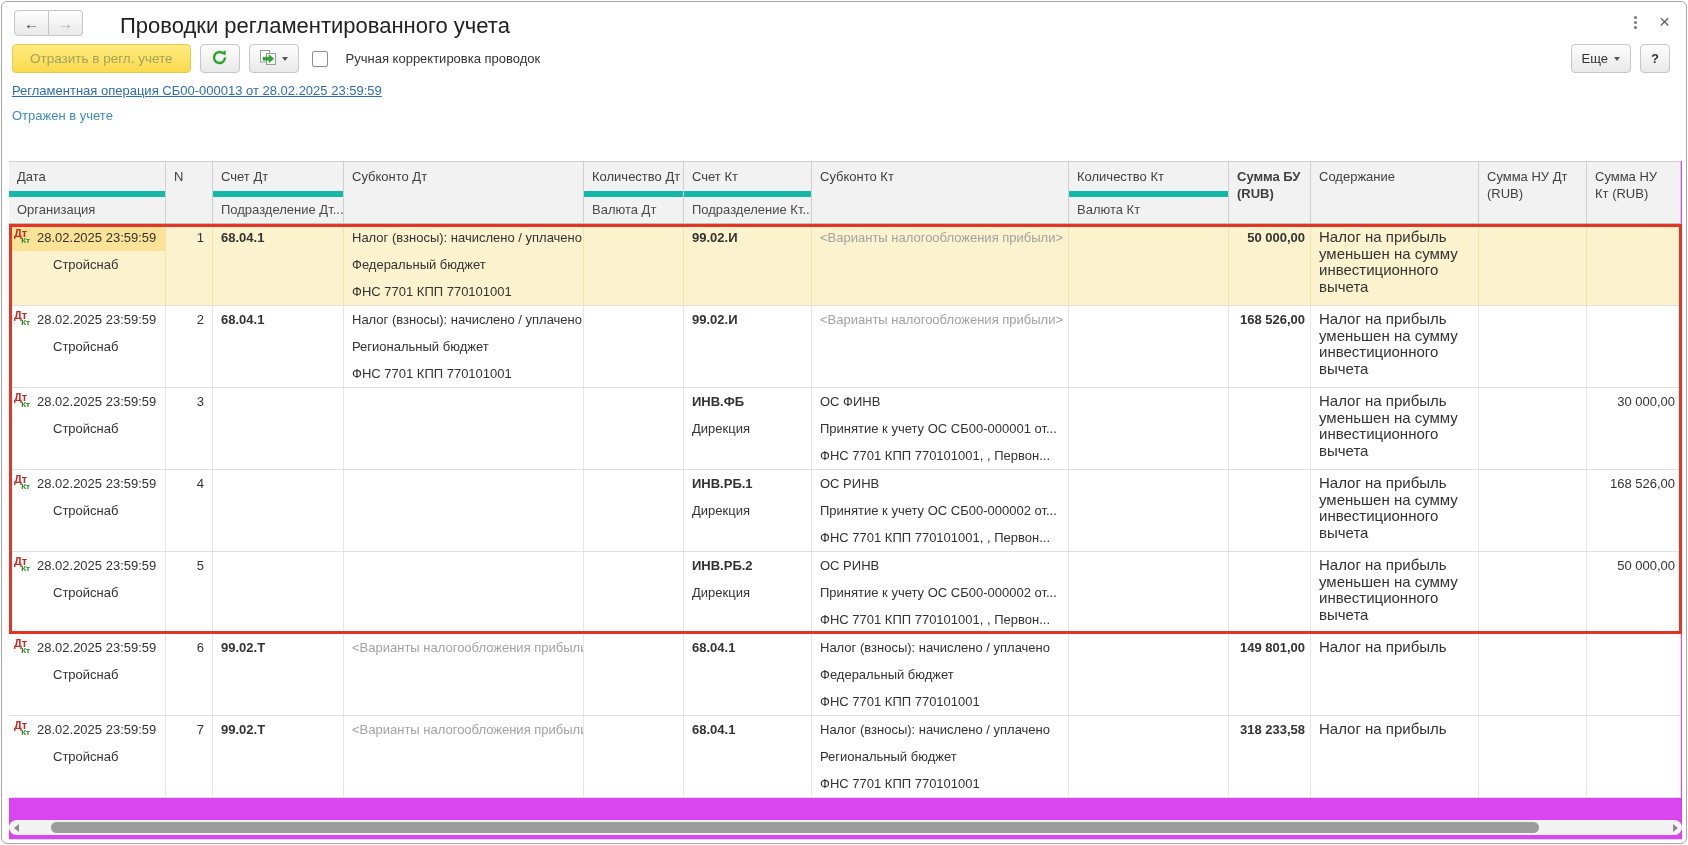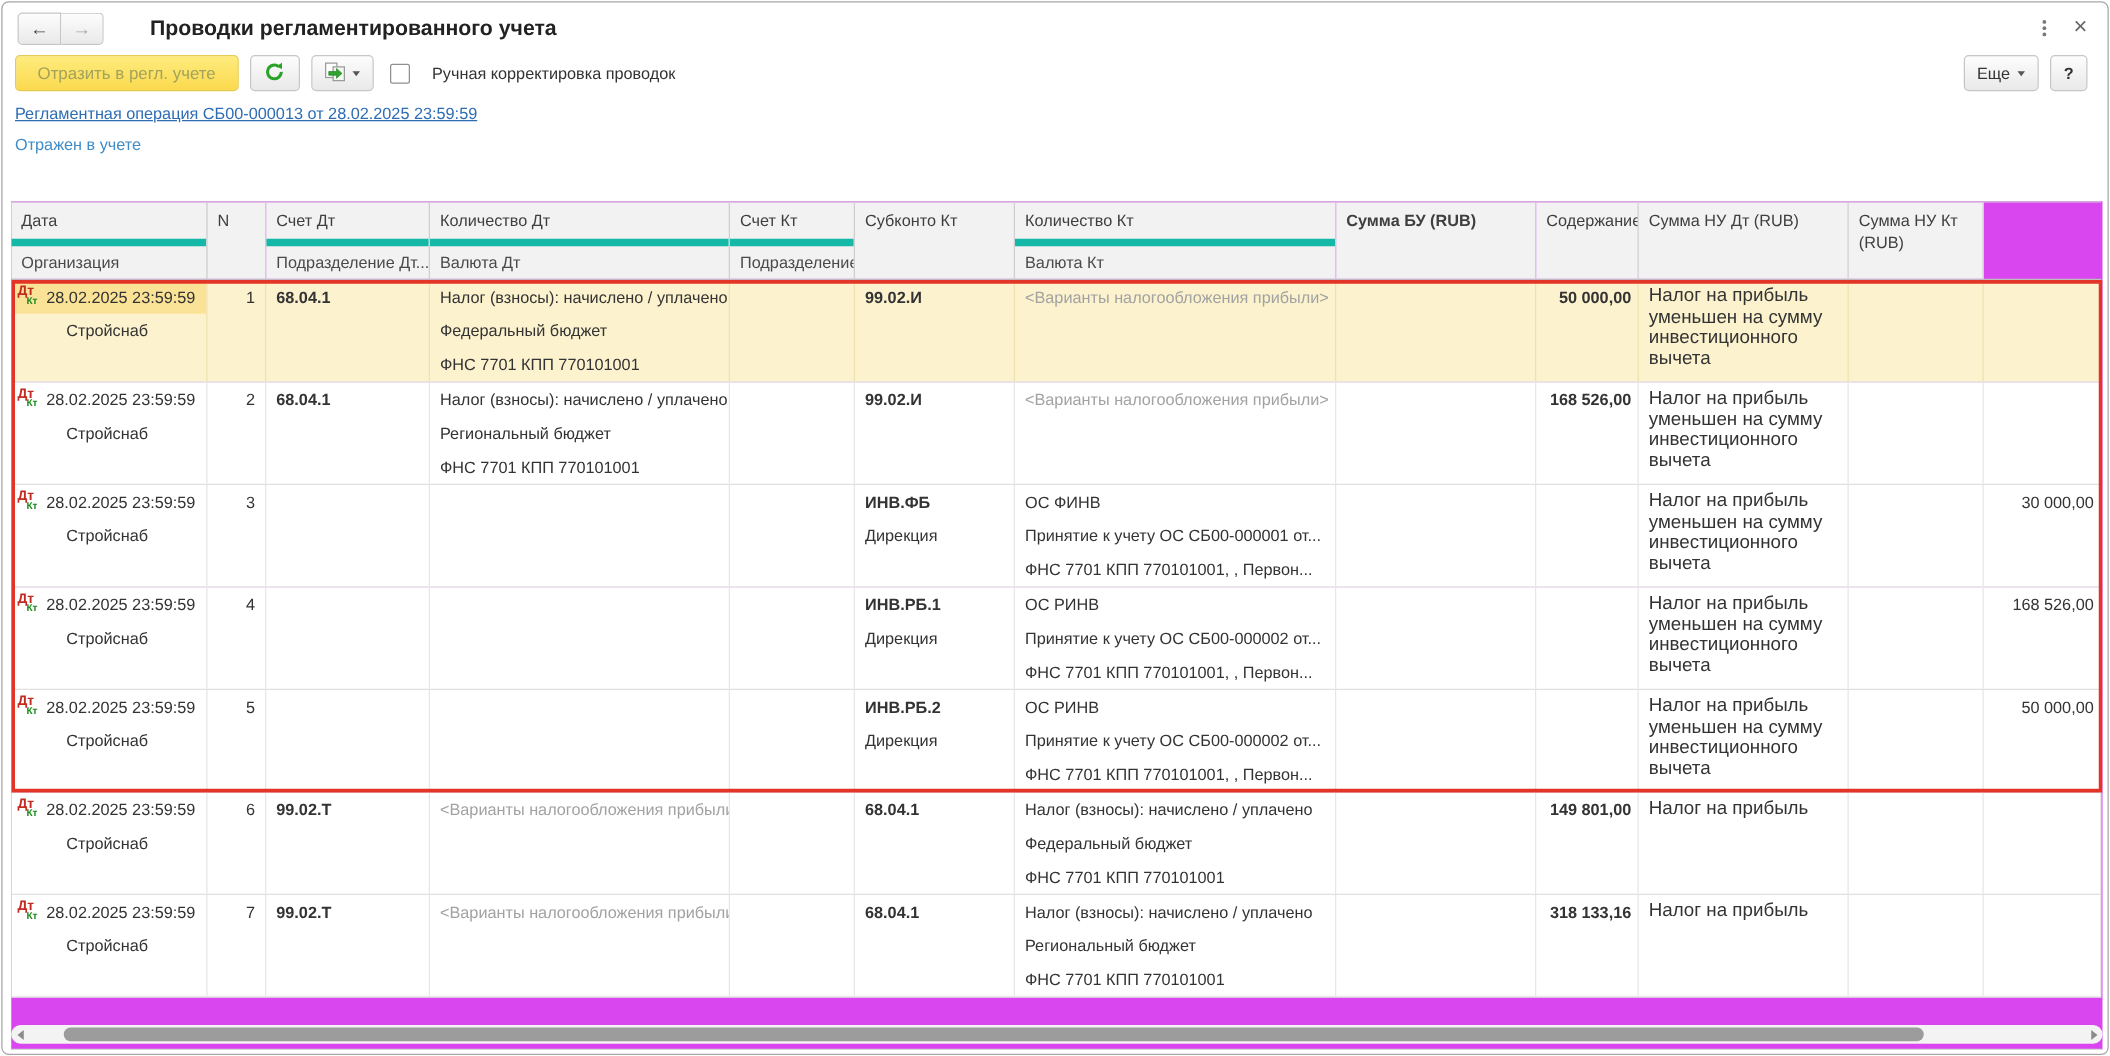--- a/index.html
+++ b/index.html
@@ -5,21 +5,21 @@
   html,body{margin:0;padding:0;width:1688px;height:845px;background:#fff;
     font-family:"Liberation Sans","DejaVu Sans",sans-serif;font-size:13px;color:#333;overflow:hidden;}
   .window{position:absolute;inset:1px;border:1px solid #A6A6A6;border-radius:6px;background:#fff;overflow:hidden;}
 
   
   .navgroup{position:absolute;left:12px;top:8px;display:flex;}
   .navbtn{width:33px;height:24px;border:1px solid #C6C6C6;background:linear-gradient(#FDFDFD,#E9E9E9);
     display:flex;align-items:center;justify-content:center;font-size:15px;font-weight:bold;cursor:pointer;}
   .navbtn.back{border-radius:4px 0 0 4px;color:#444;}
   .navbtn.fwd{border-radius:0 4px 4px 0;border-left:none;color:#A9A9A9;}
-  .page-title{position:absolute;left:118px;top:11px;font-size:17px;font-weight:bold;color:#222;white-space:nowrap;}
+  .page-title{position:absolute;left:118px;top:11px;font-size:22px;font-weight:normal;color:#222;white-space:nowrap;}
   .win-icons{position:absolute;top:12px;right:16px;display:flex;gap:22px;align-items:center;}
   .dots-icon{display:flex;flex-direction:column;gap:2px;}
   .dots-icon i{width:3px;height:3px;border-radius:50%;background:#777;}
   .close-icon{font-size:19px;line-height:16px;color:#666;cursor:pointer;}
 
   .toolbar{position:absolute;left:10px;top:42px;display:flex;align-items:center;gap:9px;}
   .btn{height:27px;border:1px solid #C6C6C6;border-radius:4px;background:linear-gradient(#FDFDFD,#E9E9E9);
     display:flex;align-items:center;justify-content:center;cursor:pointer;color:#333;}
   .btn-yellow{padding:0 17px;background:linear-gradient(#FEEC7E,#FBD94E);border-color:#E3CB54;color:#A3A35C;font-size:13.5px;}
   .btn-icon{width:38px;}
@@ -136,20 +136,23 @@
           <div class="h-bottom">Организация</div>
         </div>
         <div class="hcell">
           <div class="h-span">N</div>
         </div>
         <div class="hcell">
           <div class="h-top">Счет Дт</div>
           <div class="h-bottom">Подразделение Дт...</div>
         </div>
         <div class="hcell">
+          <div class="h-span">Субконто Дт</div>
+        </div>
+        <div class="hcell">
           <div class="h-top">Количество Дт</div>
           <div class="h-bottom">Валюта Дт</div>
         </div>
         <div class="hcell">
           <div class="h-top">Счет Кт</div>
           <div class="h-bottom">Подразделение Кт...</div>
         </div>
         <div class="hcell">
           <div class="h-span">Субконто Кт</div>
         </div>
@@ -562,21 +565,21 @@
             <div class="line">Налог (взносы): начислено / уплачено</div>
             <div class="line">Региональный бюджет</div>
             <div class="line">ФНС 7701 КПП 770101001</div>
           </div>
           <div class="cell">
             <div class="line"></div>
             <div class="line"></div>
             <div class="line"></div>
           </div>
           <div class="cell">
-            <div class="line amount bold">318 133,16</div>
+            <div class="line amount bold">318 233,58</div>
           </div>
           <div class="cell content">Налог на прибыль</div>
           <div class="cell">
             <div class="line amount"></div>
           </div>
           <div class="cell">
             <div class="line amount"></div>
           </div>
         </div>
       </div>

